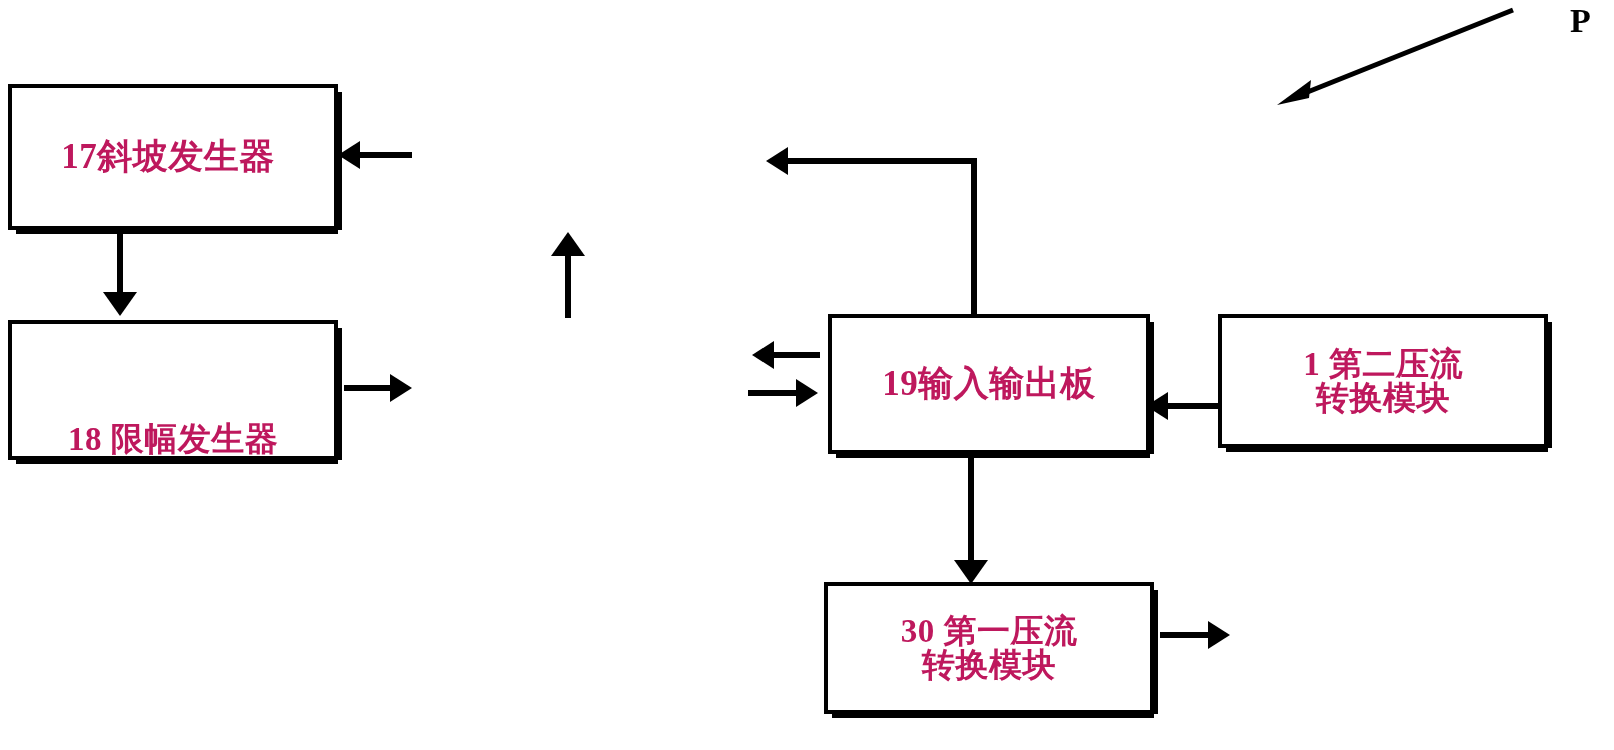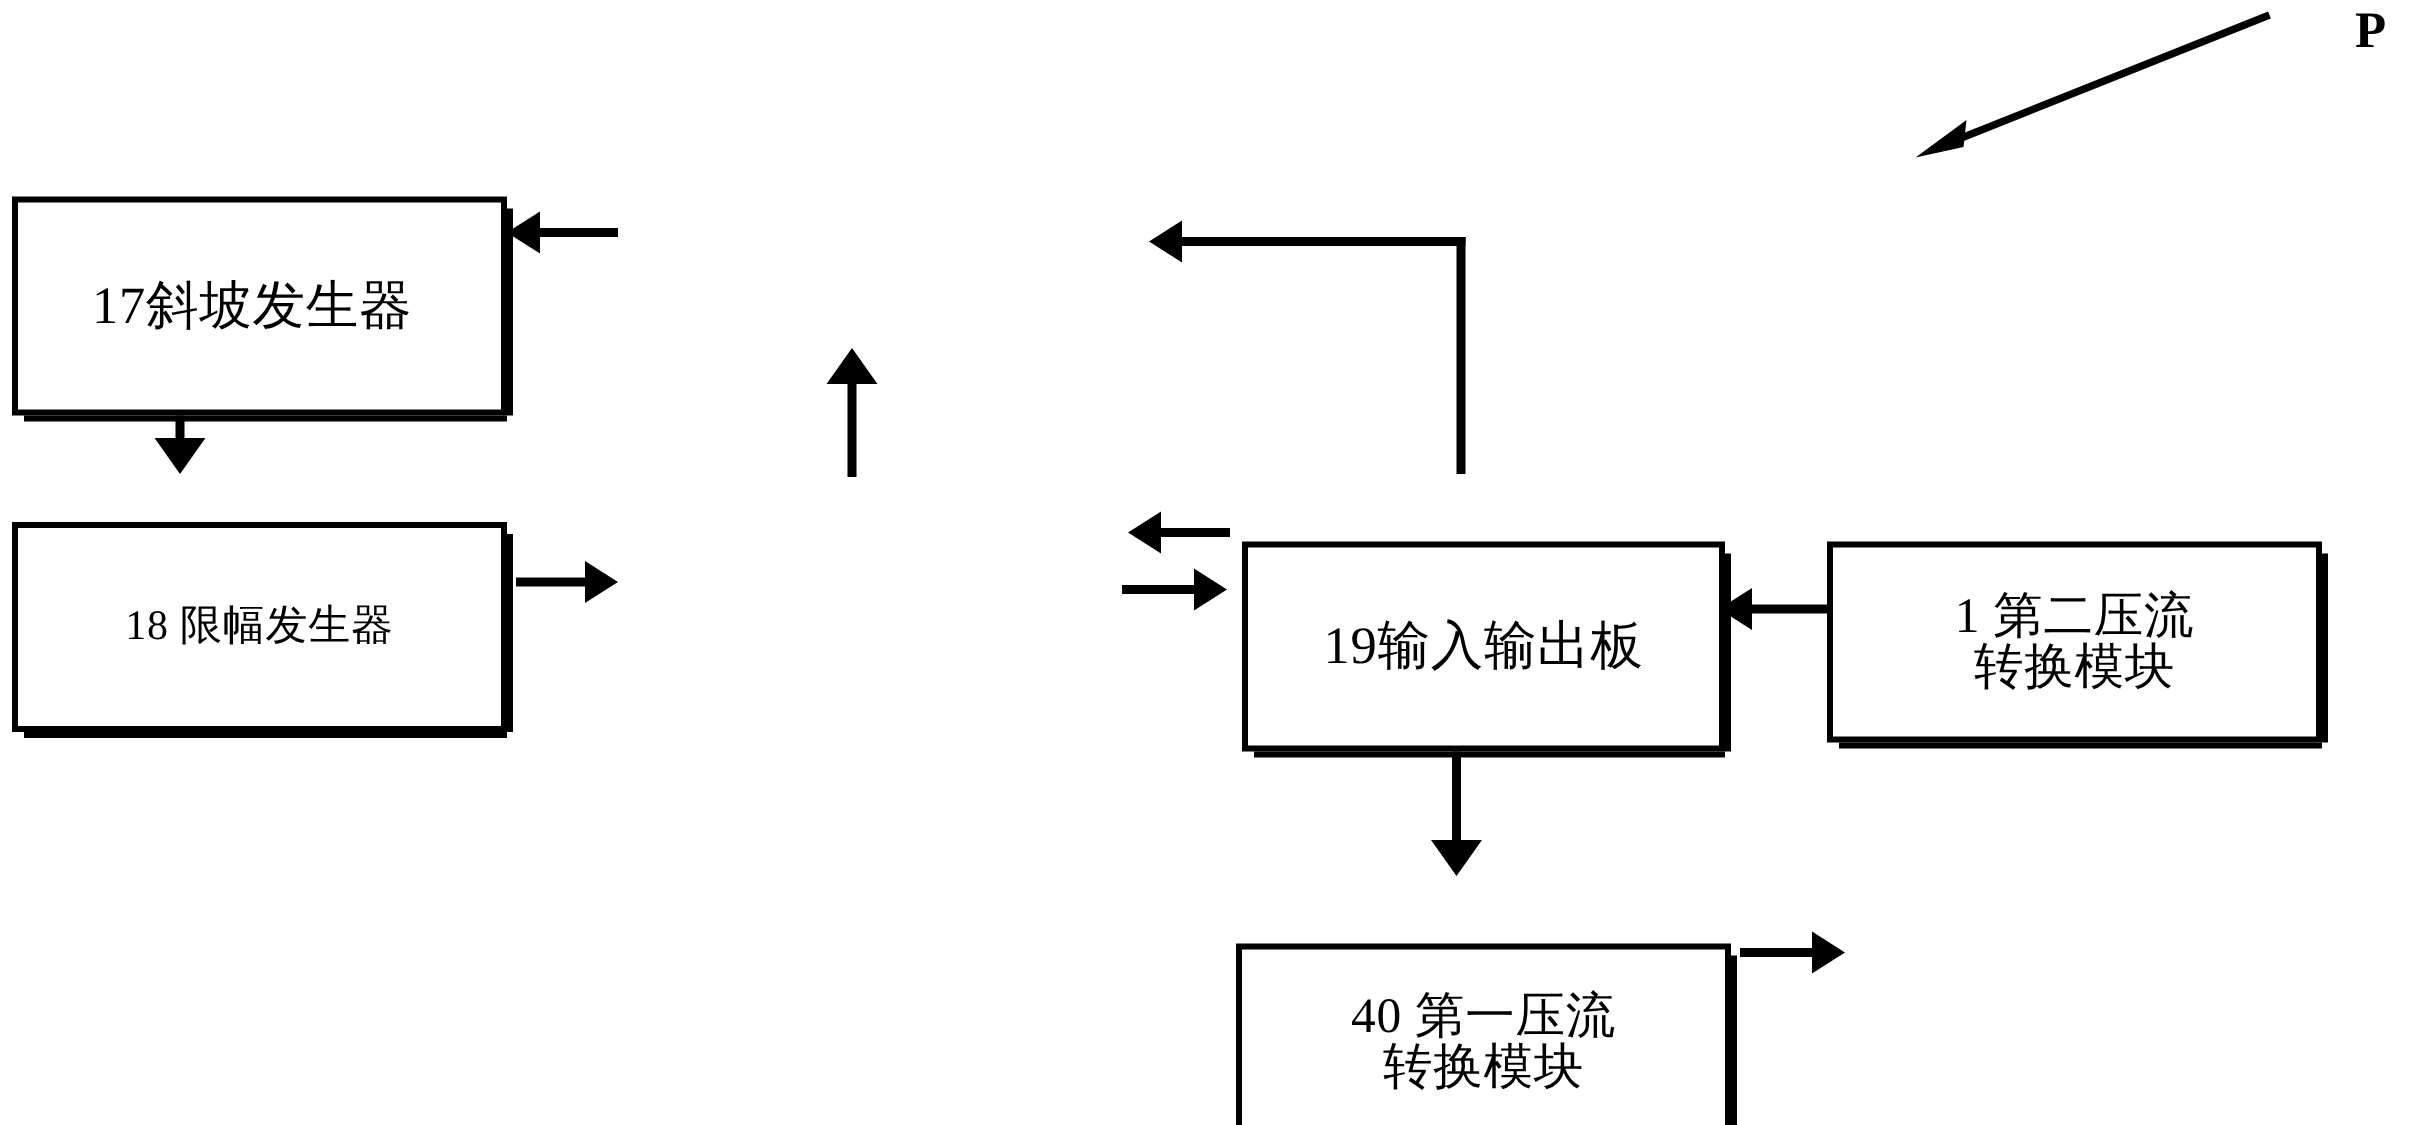--- a/index.html
+++ b/index.html
@@ -17,26 +17,25 @@
   }
   .block {
     position: absolute;
     box-sizing: border-box;
     border: 4px solid #000000;
     background: #ffffff;
     display: flex;
     align-items: center;
     justify-content: center;
     text-align: center;
-    color: #000000;
-    font-weight: normal;
+    color: #be185d;
+    font-weight: bold;
     line-height: 1.04;
     letter-spacing: 0.5px;
     z-index: 3;
-    margin-top: 47px;
   }
   .block .label {
     display: block;
     white-space: pre-line;
     padding: 0 4px;
   }
   
   .block::after {
     content: "";
     position: absolute;
@@ -50,21 +49,21 @@
     content: "";
     position: absolute;
     top: 4px;
     bottom: -4px;
     right: -8px;
     width: 4px;
     background: #000000;
   }
   .blk-17 { left: 8px;    top: 84px;  width: 330px; height: 146px; font-size: 35px; }
   .blk-16 { left: 406px;  top: 84px;  width: 336px; height: 148px; font-size: 35px; }
-  .blk-18 { left: 8px;    top: 301px; width: 330px; height: 140px; font-size: 28px; }
+  .blk-18 { left: 8px;    top: 320px; width: 330px; height: 140px; font-size: 33px; align-items: flex-end; }
   .blk-15 { left: 414px;  top: 316px; width: 330px; height: 140px; font-size: 35px; }
   .blk-19 { left: 828px;  top: 314px; width: 322px; height: 140px; font-size: 35px; }
   .blk-14 { left: 1218px; top: 314px; width: 330px; height: 134px; font-size: 33px; }
   .blk-20 { left: 824px;  top: 582px; width: 330px; height: 132px; font-size: 33px; }
   .blk-8  { left: 1230px; top: 586px; width: 330px; height: 126px; font-size: 35px; }
 
   
   .blk-17 .label { margin-left: -10px; }
 
   
@@ -160,18 +159,18 @@
   <div class="block blk-19">
     <span class="label">19输入输出板</span>
   </div>
 
   <div class="block blk-14">
     <span class="label">1 第二压流
 转换模块</span>
   </div>
 
   <div class="block blk-20">
-    <span class="label">40 第一压流
+    <span class="label">30 第一压流
 转换模块</span>
   </div>
 
 
 </div>
 
 </body></html>

